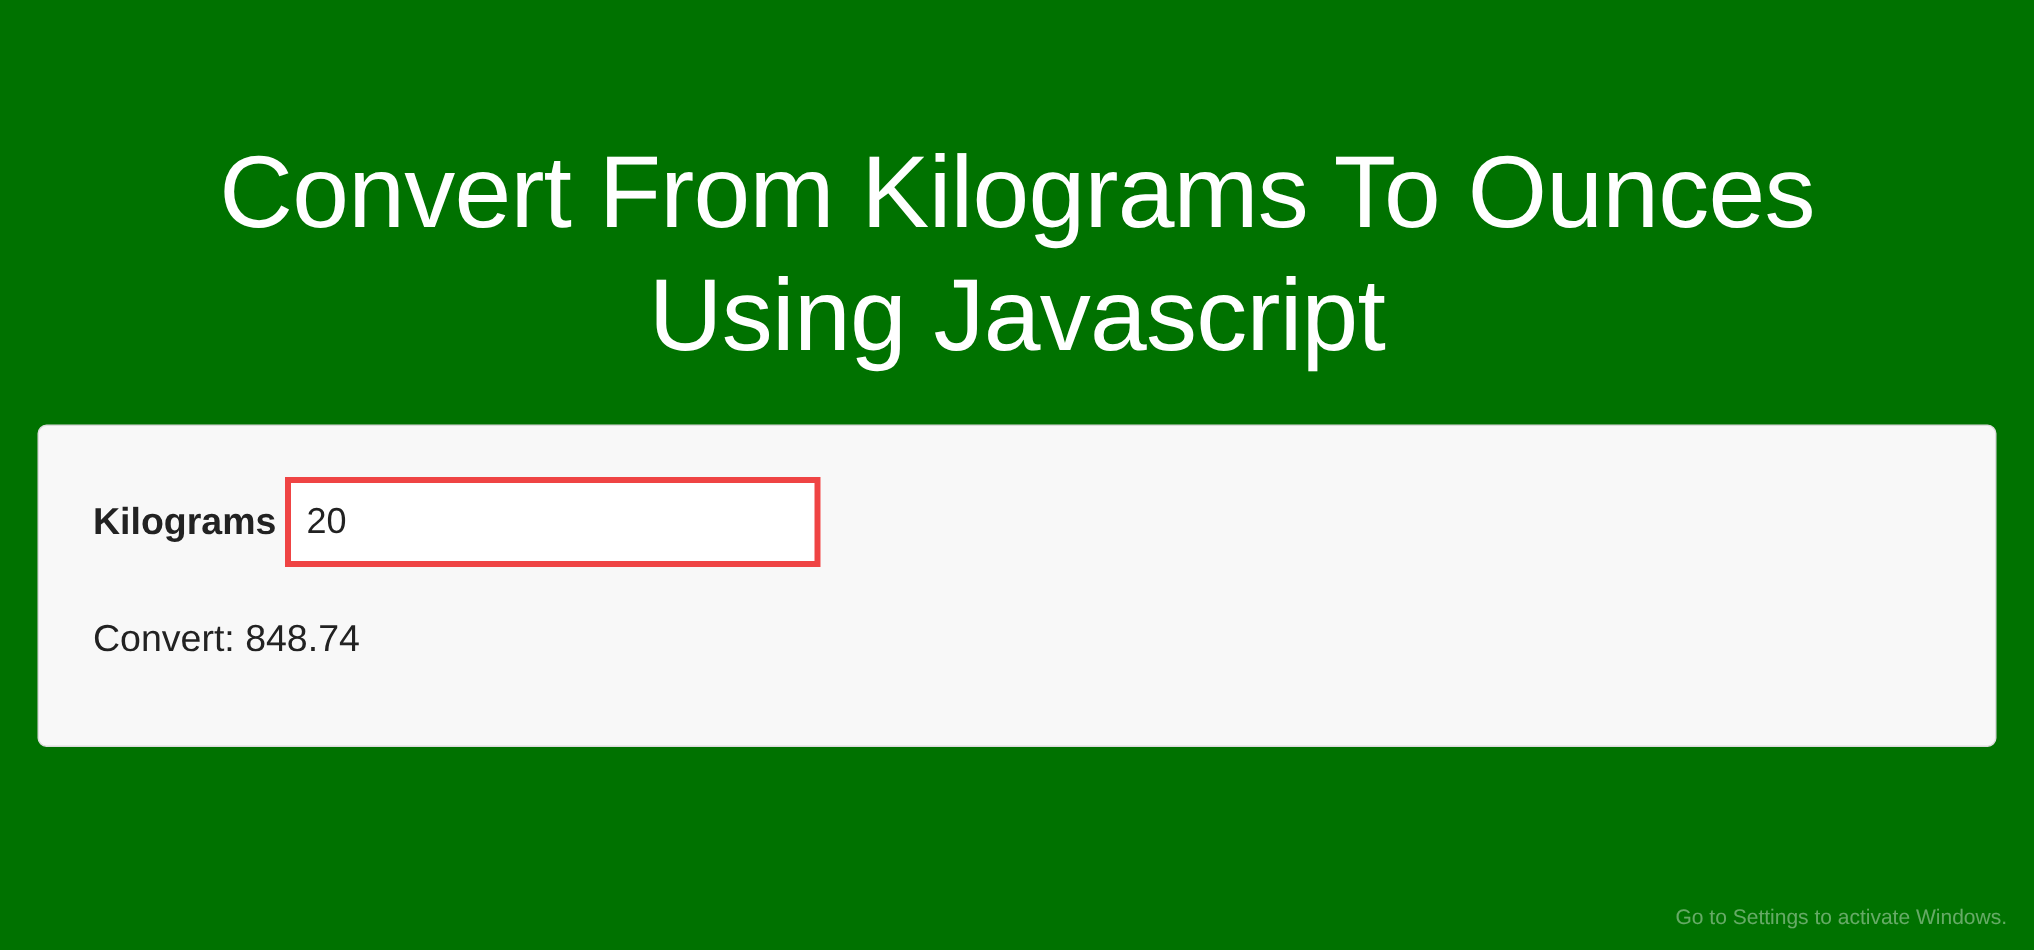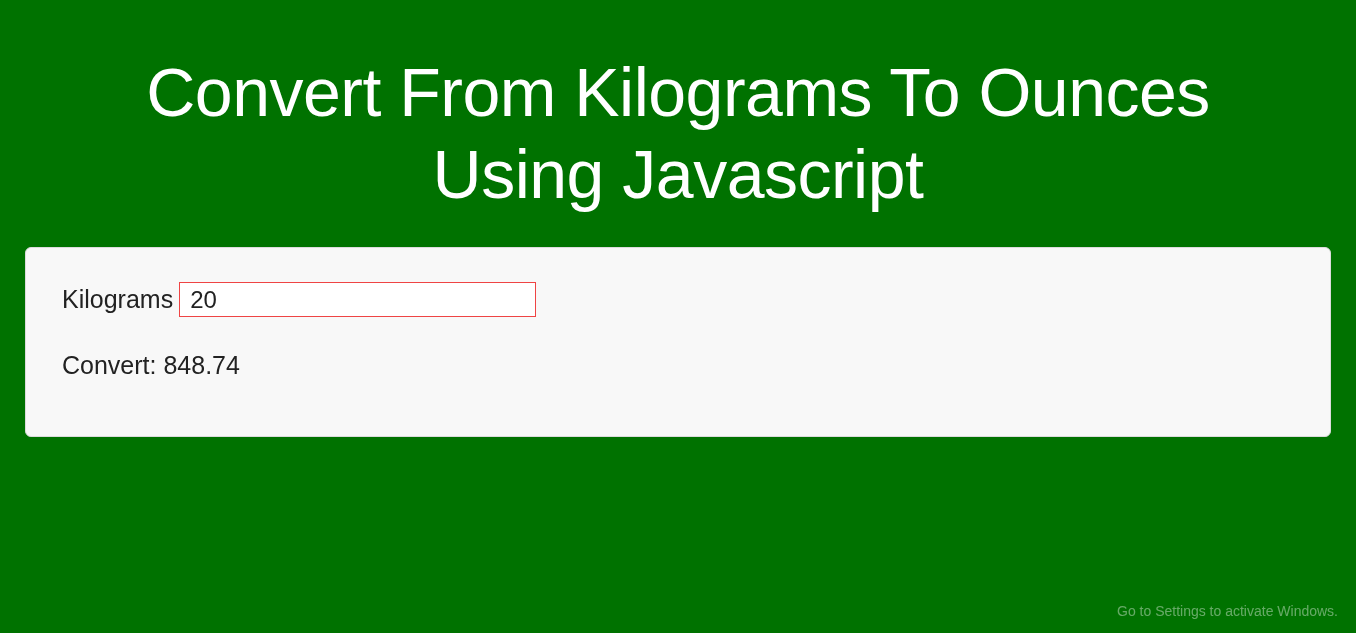--- a/index.html
+++ b/index.html
@@ -13,47 +13,47 @@
       width: 1356px;
       height: 633px;
       position: relative;
       overflow: hidden;
     }
     .page-title {
       color: #ffffff;
       font-size: 68px;
       font-weight: 400;
       text-align: center;
-      padding-top: 52px;
+      padding-top: 88px;
       line-height: 1.2;
       letter-spacing: -0.5px;
     }
     .card {
       background-color: #f8f8f8;
       border: 1px solid #dcdcdc;
       border-radius: 6px;
       margin: 32px 25px 0 25px;
       padding: 34px 36px 56px 36px;
     }
     .input-row {
       display: flex;
       align-items: center;
       gap: 6px;
     }
     .input-label {
-      font-weight: 400;
+      font-weight: 700;
       font-size: 25px;
       color: #222222;
     }
     .kg-input {
       width: 357px;
-      height: 35px;
+      height: 60px;
       font-size: 24px;
       padding: 6px 10px;
-      border: 1px solid #ef4444;
+      border: 4px solid #ef4444;
       background: #ffffff;
       color: #222;
     }
     .output-row {
       margin-top: 34px;
       font-size: 25px;
       color: #222222;
     }
     .watermark {
       position: absolute;

